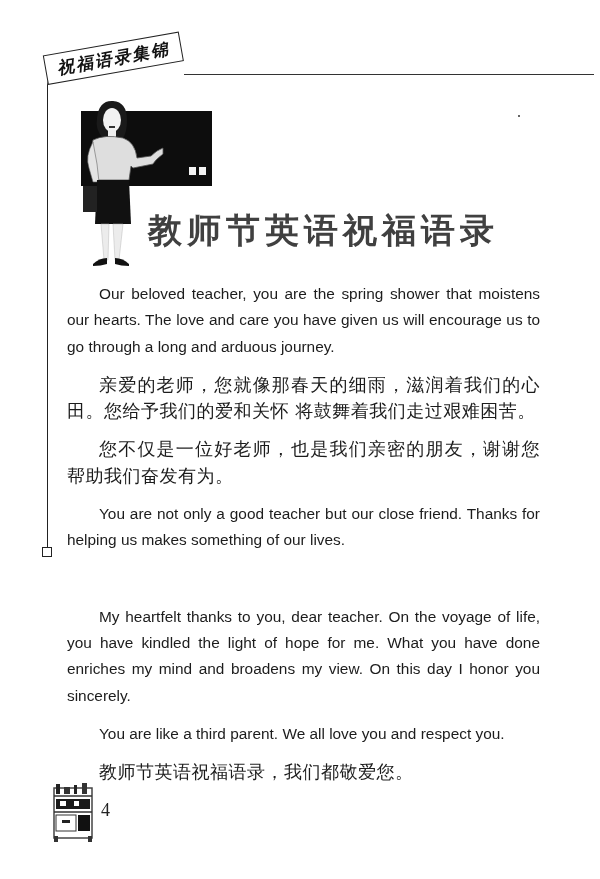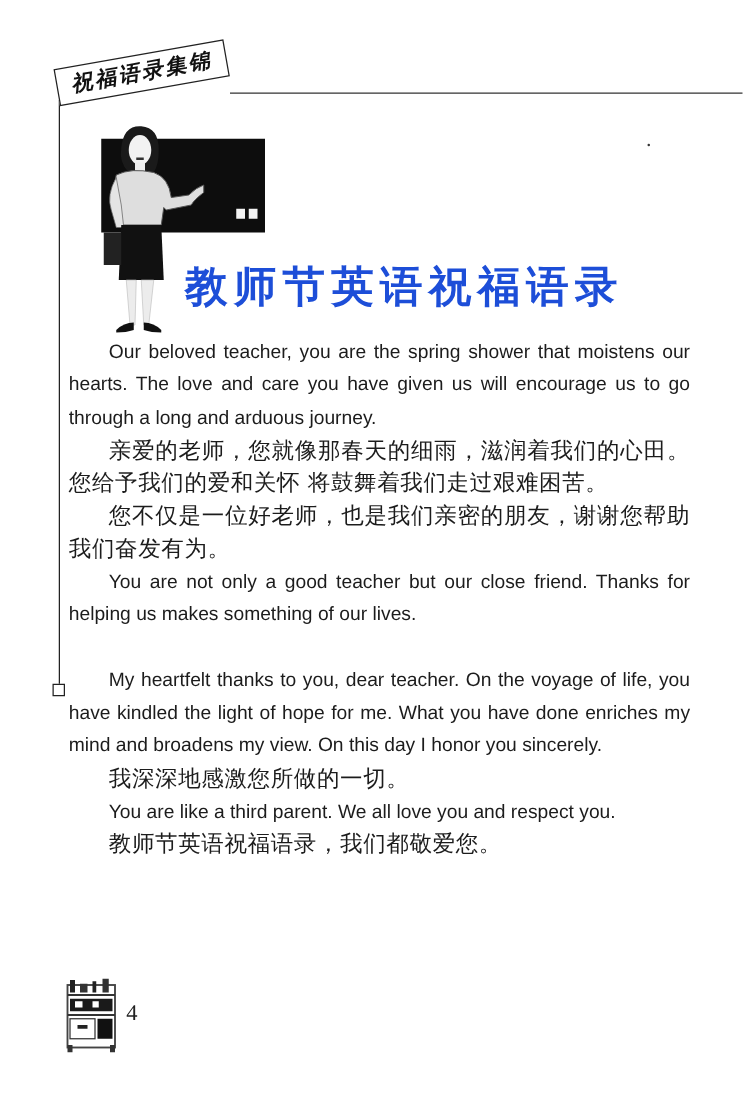--- a/index.html
+++ b/index.html
@@ -31,28 +31,28 @@
   }
   .blackboard {
     position: absolute; left: 81px; top: 111px; width: 131px; height: 75px;
     background: #0d0d0d;
   }
   .bb-square { position: absolute; top: 56px; width: 7px; height: 8px; background: #f3f3f3; }
   .teacher { position: absolute; left: 75px; top: 98px; width: 90px; height: 172px; }
   .title {
     position: absolute; left: 148px; top: 207px; width: 352px;
     font-family: "DejaVu Serif", serif; font-weight: bold;
-    font-size: 34px; letter-spacing: 5px; line-height: 46px; color: #1d4ed8;
+    font-size: 34px; letter-spacing: 5px; line-height: 46px; color: #404040;
     white-space: nowrap;
   }
   .body-text {
     position: absolute; left: 55px; top: 269px; width: 497px;
     font-size: 15.4px; line-height: 26.3px; color: #1c1c1c;
   }
-  .para { margin: 0; text-align: justify; }
+  .para { margin: 12px; text-align: justify; }
   .indent { text-indent: 32px; }
   .zh { font-family: "DejaVu Sans", sans-serif; font-size: 18px; letter-spacing: 0.5px; }
   .gap { height: 26px; }
   .footer-icon { position: absolute; left: 52px; top: 782px; width: 42px; height: 60px; }
   .page-num {
     position: absolute; left: 101px; top: 800px;
     font-family: "Liberation Serif", serif; font-size: 18px; color: #222;
   }
   .speck { position: absolute; width: 2px; height: 2px; background: #333; border-radius: 1px; }
 </style>
@@ -94,21 +94,20 @@
 
 <div class="title">教师节英语祝福语录</div>
 
 <div class="body-text">
   <p class="para indent">Our beloved teacher, you are the spring shower  that  moistens our hearts. The love and care you have given us will encourage us to go through a  long and arduous journey.</p>
   <p class="para indent zh">亲爱的老师，您就像那春天的细雨，滋润着我们的心田。您给予我们的爱和关怀 将鼓舞着我们走过艰难困苦。</p>
   <p class="para indent zh">您不仅是一位好老师，也是我们亲密的朋友，谢谢您帮助我们奋发有为。</p>
   <p class="para indent">You are not only a good teacher but our close  friend. Thanks for helping us makes something of  our lives.</p>
   <div class="gap"></div>
   <p class="para indent">My heartfelt thanks to you, dear teacher. On the voyage of life, you have kindled the light of hope for me. What you have done enriches my mind  and broadens my view. On this day I honor you sincerely.</p>
-  <p class="para indent zh">我深深地感激您所做的一切。</p>
   <p class="para indent">You are like a third parent. We all love you and respect you.</p>
   <p class="para indent zh">教师节英语祝福语录，我们都敬爱您。</p>
 </div>
 
 <svg class="footer-icon" viewBox="0 0 42 60">
   <rect x="2" y="6" width="38" height="50" fill="none" stroke="#444" stroke-width="1.5"></rect>
   <rect x="4" y="2" width="4" height="10" fill="#222"></rect>
   <rect x="12" y="5" width="6" height="7" fill="#333"></rect>
   <rect x="22" y="3" width="3" height="9" fill="#222"></rect>
   <rect x="30" y="1" width="5" height="11" fill="#333"></rect>

